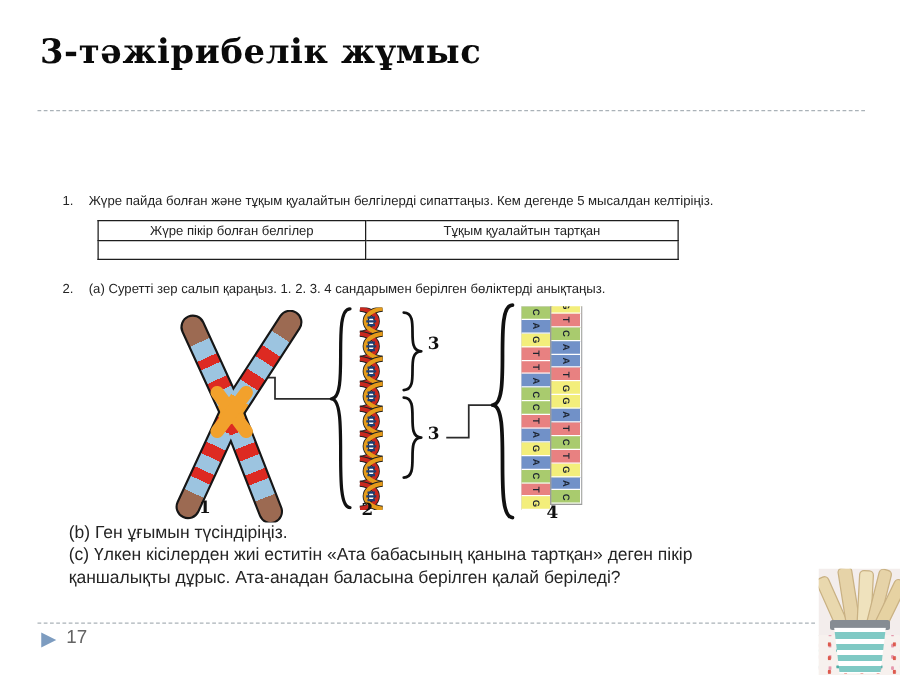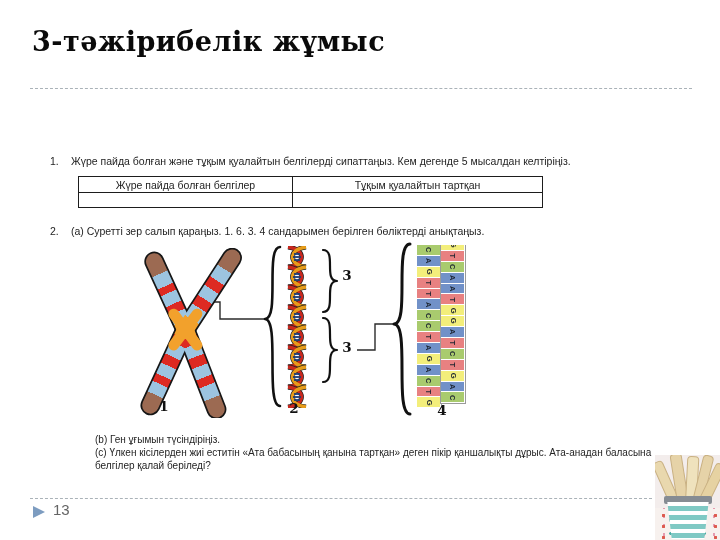--- a/index.html
+++ b/index.html
@@ -55,21 +55,21 @@
   .base-cell{
     width:24px; height:10.9px; box-sizing:border-box;
     border-bottom:1px solid #fff; border-right:1px solid #fff;
     display:flex; align-items:center; justify-content:center;
   }
   .base-cell span{
     display:block; transform:rotate(90deg);
     font-size:7.5px; font-weight:bold; color:#1c2430; line-height:1;
     font-family:"Liberation Sans", sans-serif;
   }
-  .notes{ position:absolute; top:434px; left:55px; width:578px; font-size:10px; line-height:1.28; color:#242424;margin-left:40px; }
+  .notes{ position:absolute; top:417px; left:55px; width:578px; font-size:14px; line-height:1.28; color:#242424; }
   .notes p{ margin:0; }
 
   .page-footer-arrow{
     position:absolute; left:33px; top:506px; width:0; height:0;
     border-top:6px solid transparent; border-bottom:6px solid transparent;
     border-left:12px solid #7d9cc0;
   }
   .page-number{ position:absolute; left:53px; top:501px; font-size:15px; color:#646464; }
 
   .photo{ position:absolute; left:655px; top:455px; width:65px; height:85px; background:#f3edec; overflow:hidden; }
@@ -104,35 +104,35 @@
     <div>Жүре пайда болған және тұқым қуалайтын белгілерді сипаттаңыз. Кем дегенде 5 мысалдан келтіріңіз.</div>
   </div>
 
   <table class="desc-table">
     <colgroup>
         <col class="c1">
         <col class="c2">
       </colgroup>
     <thead>
       <tr>
-        <th>Жүре пайда болған белгілер</th>
+        <th>Жүре пікір болған белгілер</th>
         <th>Тұқым қуалайтын тартқан</th>
       </tr>
     </thead>
     <tbody>
       <tr>
         <td></td>
         <td></td>
       </tr>
     </tbody>
   </table>
 
   <div class="task-row task2">
     <div class="task-num">2.</div>
-    <div>(а) Суретті зер салып қараңыз. 1. 6. 3. 4 сандарымен берілген бөліктерді анықтаңыз.</div>
+    <div>(а) Суретті зер салып қараңыз. 1. 2. 3. 4 сандарымен берілген бөліктерді анықтаңыз.</div>
   </div>
 
   <div class="figure">
 
     <svg class="overlay" width="720" height="188" viewBox="0 0 720 188">
       <g fill="none" stroke="#2b2b2b" stroke-width="1.4">
         <path d="M206,60 L220,60 L220,77 L264,77"></path>
         <path d="M357,108 L375,108 L375,82 L393,82"></path>
       </g>
       <g fill="none" stroke="#111" stroke-linecap="round" stroke-linejoin="round">
@@ -355,26 +355,26 @@
 
     <div class="fig-label lbl-1">1</div>
     <div class="fig-label lbl-2">2</div>
     <div class="fig-label lbl-3a">3</div>
     <div class="fig-label lbl-3b">3</div>
     <div class="fig-label lbl-4">4</div>
   </div>
 
   <div class="notes">
     <p>(b) Ген ұғымын түсіндіріңіз.</p>
-    <p>(c) Үлкен кісілерден жиі еститін «Ата бабасының қанына тартқан» деген пікір қаншалықты дұрыс. Ата-анадан баласына белгілер қалай беріледі?</p>
+    <p>(c) Үлкен кісілерден жиі еститін «Ата бабасының қанына тартқан» деген пікір қаншалықты дұрыс. Ата-анадан баласына берілген қалай беріледі?</p>
   </div>
 
   <div class="dashed-rule rule-bottom"></div>
   <div class="page-footer-arrow"></div>
-  <div class="page-number">13</div>
+  <div class="page-number">17</div>
 
   <div class="photo">
     <div class="cloth"></div>
     <div class="stick" style="left:14px; bottom:38px; width:9px; height:42px; transform:rotate(-24deg); background:#e9d8ae;"></div>
     <div class="stick" style="left: 22px; bottom: 38px; width: 10px; height: 47px; transform: rotate(-9deg); background: rgb(230, 211, 168);"></div>
     <div class="stick" style="left:30px; bottom:38px; width:10px; height:44px; transform:rotate(3deg); background:#efe2bd;"></div>
     <div class="stick" style="left: 37px; bottom: 38px; width: 9px; height: 46px; transform: rotate(14deg); background: rgb(230, 211, 168);"></div>
     <div class="stick" style="left:43px; bottom:38px; width:9px; height:40px; transform:rotate(26deg); background:#e6d2a2;"></div>
     <div class="cup-rim"></div>
     <div class="cup-body"></div>

